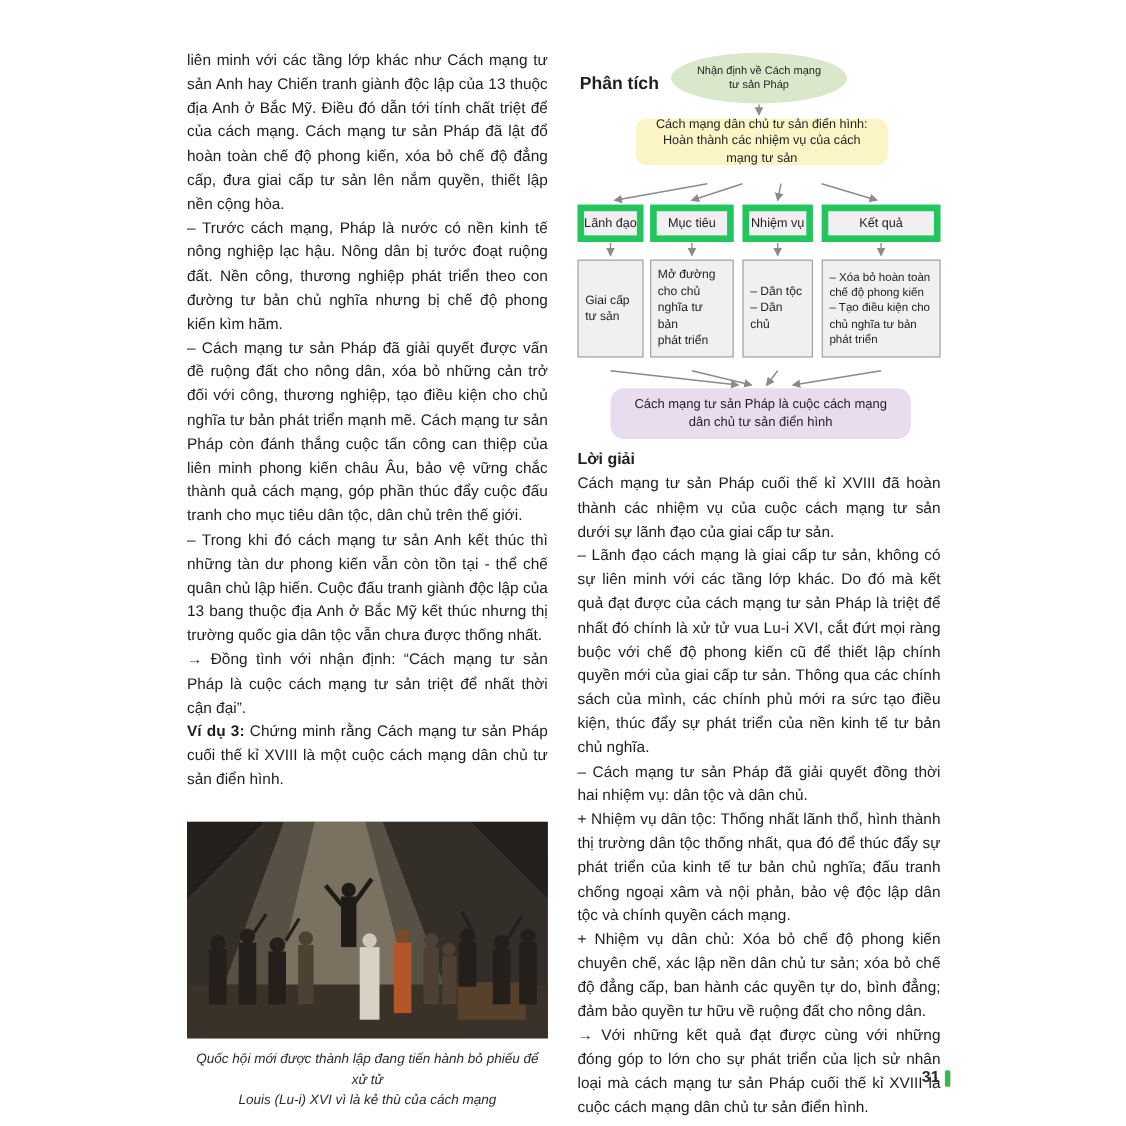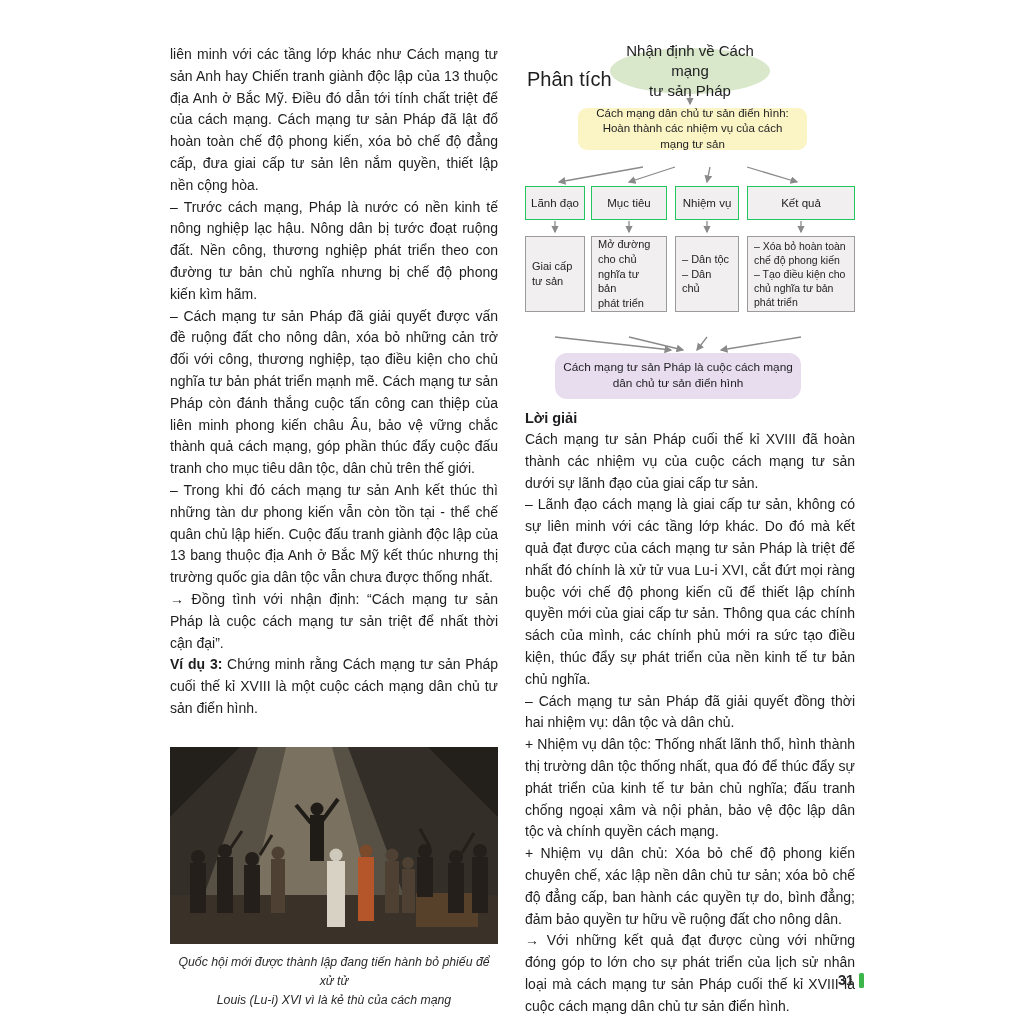--- a/index.html
+++ b/index.html
@@ -13,31 +13,31 @@
   .example-label { font-weight:bold; }
 
   
   .figure { margin-top:27px; width:328px; }
   .painting { width:328px; height:197px; overflow:hidden; background:#35302a; }
   .figcaption { margin-top:9px; font-size:12.3px; font-style:italic; text-align:center; line-height:1.55; white-space:pre-line; color:#2a2a2c; }
 
   
   .col-right { position:absolute; left:525px; top:48px; width:330px; }
   .diagram { position:relative; width:330px; height:358px; }
-  .analysis-label { position:absolute; left:2px; top:20px; font-weight:normal; font-size:20px; }
+  .analysis-label { position:absolute; left:2px; top:20px; font-weight:bold; font-size:16px; }
   .arrows { position:absolute; inset:0; width:330px; height:358px; }
   .node { position:absolute; display:flex; align-items:center; justify-content:center; text-align:center; white-space:pre-line; line-height:1.35; }
-  .top-node { left:85px; top:0; width:160px; height:46px; background:#d9e7cb; border-radius:50%; font-size:15px; }
+  .top-node { left:85px; top:0; width:160px; height:46px; background:#d9e7cb; border-radius:50%; font-size:10px; }
   .key-node { left:53px; top:60px; width:229px; height:42px; background:#fbf5c6; border-radius:9px; font-size:11.5px; }
-  .hdr { position:absolute; top:138px; height:34px; background:#f1efef; border:1px solid #22c55e; display:flex; align-items:center; justify-content:center; font-size:11.5px; }
+  .hdr { position:absolute; top:138px; height:34px; background:#f1efef; border:6px solid #22c55e; display:flex; align-items:center; justify-content:center; font-size:11.5px; }
   .hdr1 { left:0; width:60px; } .hdr2 { left:66px; width:76px; } .hdr3 { left:150px; width:64px; } .hdr4 { left:222px; width:108px; }
-  .cell { position:absolute; top:188px; height:76px; background:#f1efef; border:1px solid #9b9b9b; display:flex; align-items:center; justify-content:flex-start; text-align:left; font-size:11px; line-height:1.35; padding:4px 6px; white-space:pre-line; }
+  .cell { position:absolute; top:188px; height:89px; background:#f1efef; border:1px solid #9b9b9b; display:flex; align-items:center; justify-content:flex-start; text-align:left; font-size:11px; line-height:1.35; padding:4px 6px; white-space:pre-line; }
   .cell1 { left:0; width:60px; } .cell2 { left:66px; width:76px; } .cell3 { left:150px; width:64px; }
   .cell4 { left:222px; width:108px; font-size:10.5px; }
-  .concl { left:30px; top:305px; width:246px; height:46px; background:#e8dcef; border-radius:12px; font-size:11.8px; }
+  .concl { left:30px; top:305px; width:273px; height:46px; background:#e8dcef; border-radius:12px; font-size:11.8px; }
 
   .solution { margin-top:4px; }
   .solution-heading { font-weight:bold; font-size:14.5px; margin-bottom:3px; }
   .solution p { font-size:14px; line-height:21.8px; text-align:justify; }
 
   
   .page-number-wrap { position:absolute; left:838px; top:972px; display:flex; align-items:center; gap:5px; }
   .page-number { font-size:14.5px; font-weight:bold; color:#2a2a2c; }
   .green-bar { width:5px; height:15px; background:#3cb54a; border-radius:1.5px; }
 </style>

